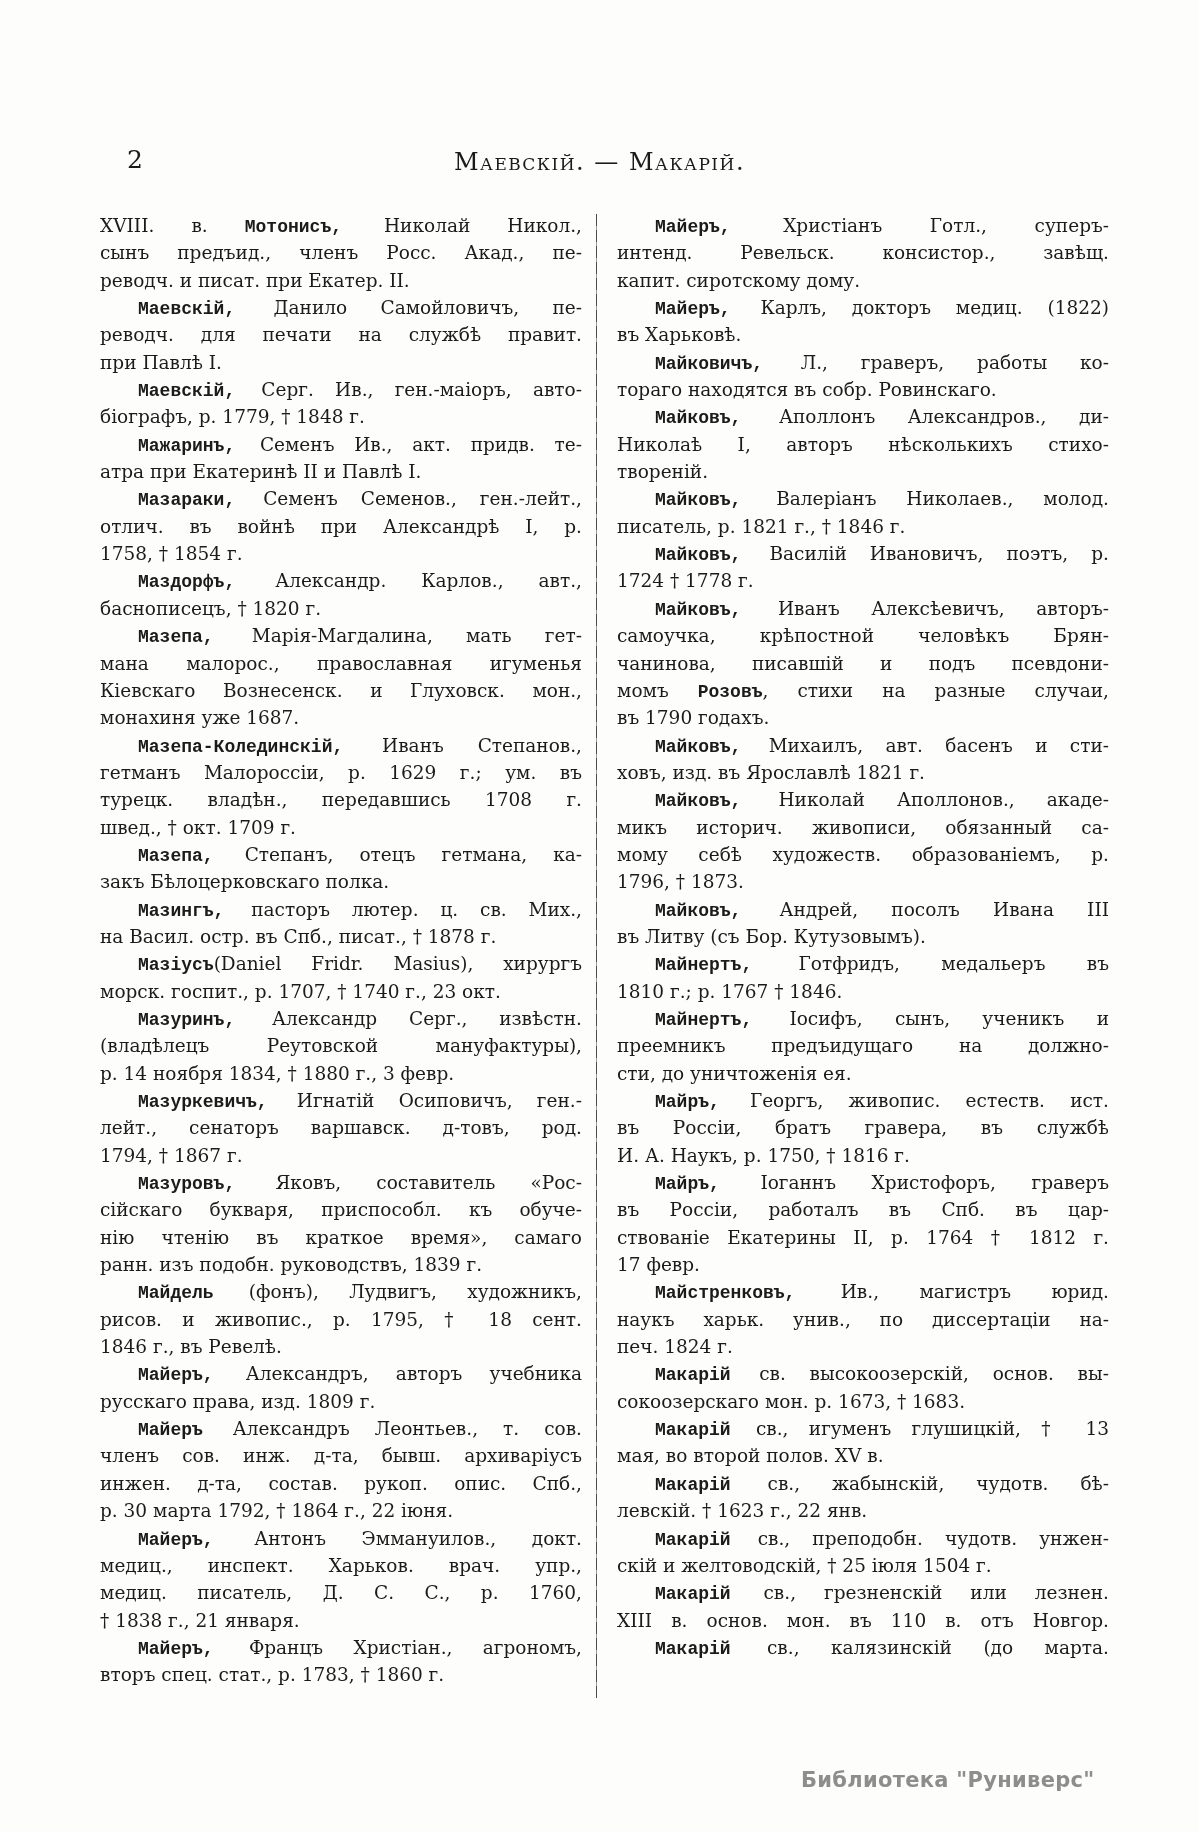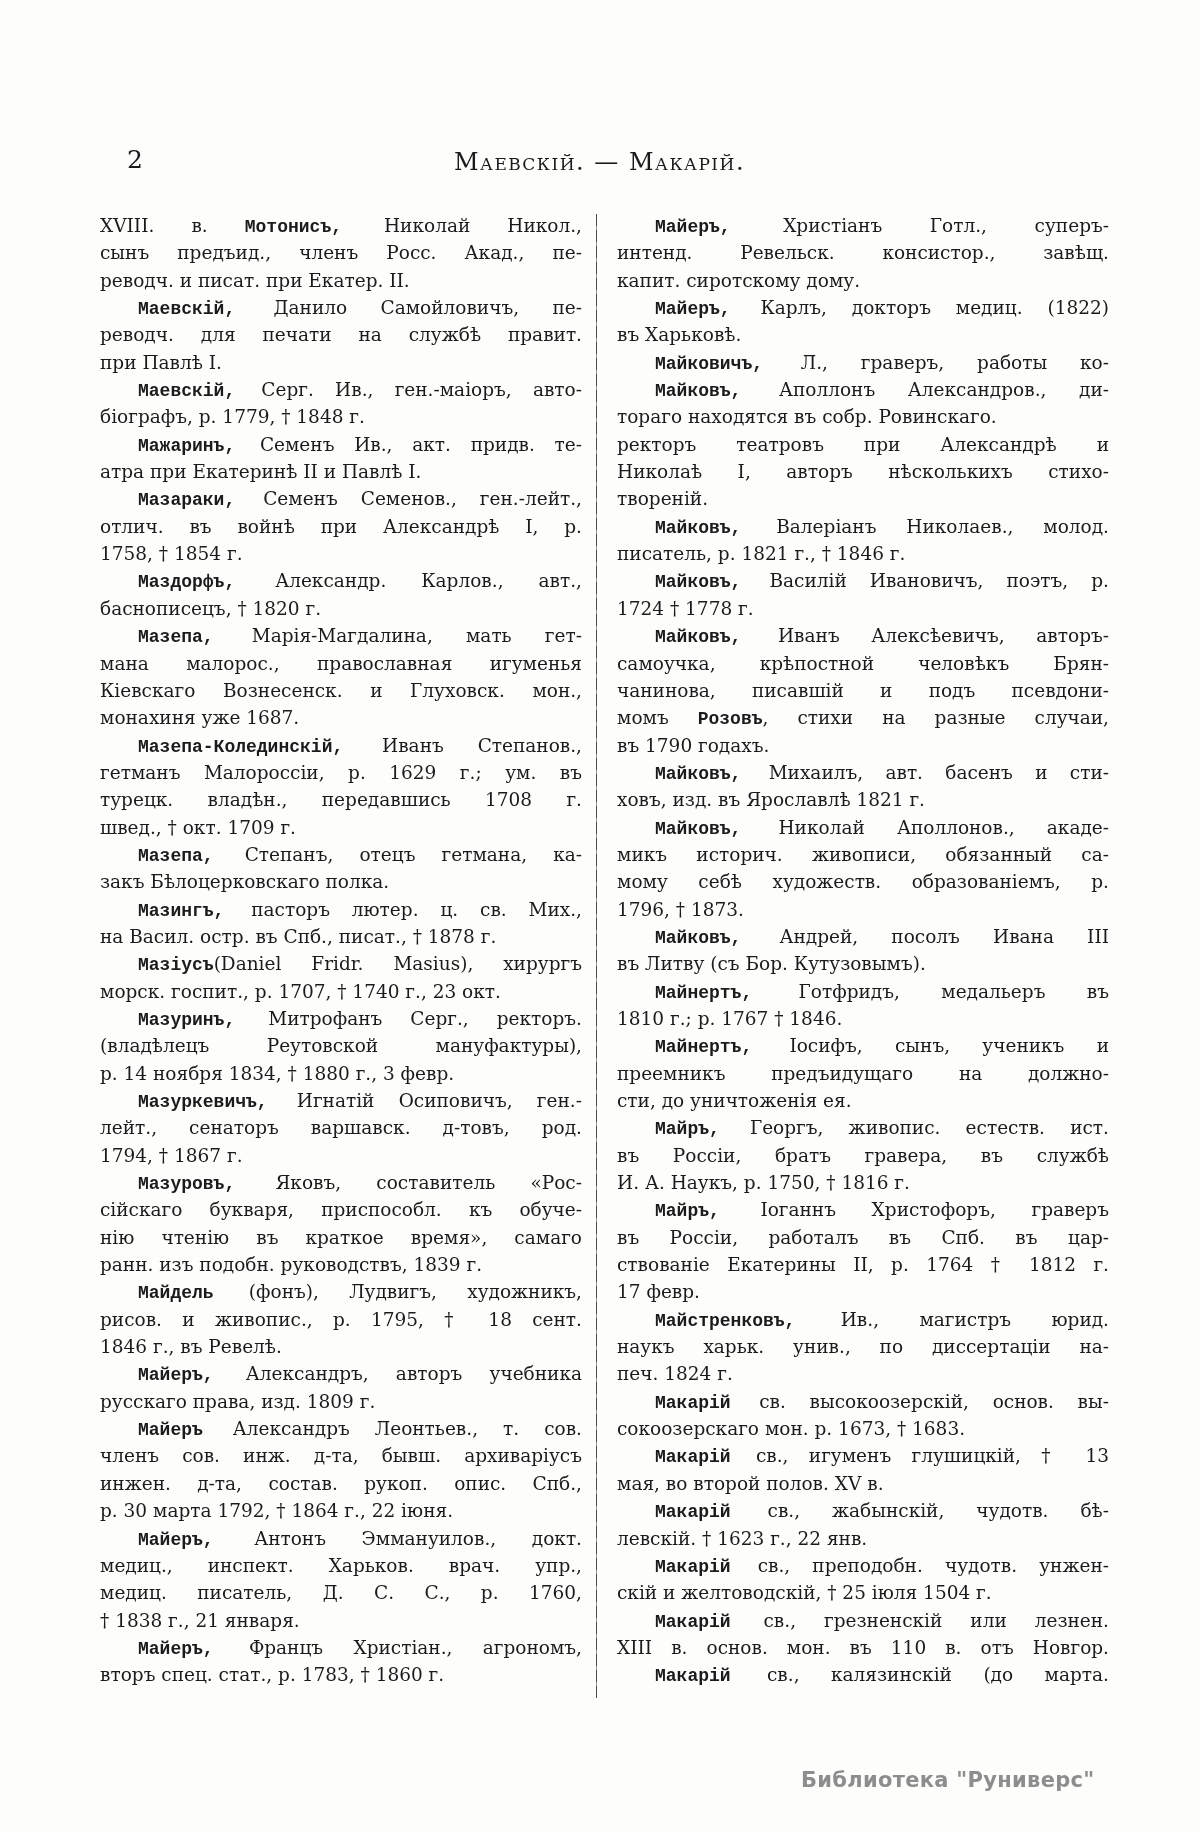--- a/index.html
+++ b/index.html
@@ -85,21 +85,21 @@
       <div class="line indent just"><span class="hw">Мазепа-Колединскій, </span><span class="rg">Иванъ Степанов.,</span></div>
       <div class="line just"><span class="rg">гетманъ Малороссіи, р. 1629 г.; ум. въ</span></div>
       <div class="line just"><span class="rg">турецк. владѣн., передавшись 1708 г.</span></div>
       <div class="line"><span class="rg">швед., † окт. 1709 г.</span></div>
       <div class="line indent just"><span class="hw">Мазепа, </span><span class="rg">Степанъ, отецъ гетмана, ка-</span></div>
       <div class="line"><span class="rg">закъ Бѣлоцерковскаго полка.</span></div>
       <div class="line indent just"><span class="hw">Мазингъ, </span><span class="rg">пасторъ лютер. ц. св. Мих.,</span></div>
       <div class="line"><span class="rg">на Васил. остр. въ Спб., писат., † 1878 г.</span></div>
       <div class="line indent just"><span class="hw">Мазіусъ</span><span class="rg">(Daniel Fridr. Masius), хирургъ</span></div>
       <div class="line"><span class="rg">морск. госпит., р. 1707, † 1740 г., 23 окт.</span></div>
-      <div class="line indent just"><span class="hw">Мазуринъ, </span><span class="rg">Митрофанъ Серг., ректоръ.</span></div>
+      <div class="line indent just"><span class="hw">Мазуринъ, </span><span class="rg">Александр Серг., извѣстн.</span></div>
       <div class="line just"><span class="rg">(владѣлецъ Реутовской мануфактуры),</span></div>
       <div class="line"><span class="rg">р. 14 ноября 1834, † 1880 г., 3 февр.</span></div>
       <div class="line indent just"><span class="hw">Мазуркевичъ, </span><span class="rg">Игнатій Осиповичъ, ген.-</span></div>
       <div class="line just"><span class="rg">лейт., сенаторъ варшавск. д-товъ, род.</span></div>
       <div class="line"><span class="rg">1794, † 1867 г.</span></div>
       <div class="line indent just"><span class="hw">Мазуровъ, </span><span class="rg">Яковъ, составитель «Рос-</span></div>
       <div class="line just"><span class="rg">сійскаго букваря, приспособл. къ обуче-</span></div>
       <div class="line just"><span class="rg">нію чтенію въ краткое время», самаго</span></div>
       <div class="line"><span class="rg">ранн. изъ подобн. руководствъ, 1839 г.</span></div>
       <div class="line indent just"><span class="hw">Майдель </span><span class="rg">(фонъ), Лудвигъ, художникъ,</span></div>
@@ -118,23 +118,22 @@
       <div class="line indent just"><span class="hw">Майеръ, </span><span class="rg">Францъ Христіан., агрономъ,</span></div>
       <div class="line"><span class="rg">вторъ спец. стат., р. 1783, † 1860 г.</span></div>
     </div>
   <div id="col-right" class="col">
       <div class="line indent just"><span class="hw">Майеръ, </span><span class="rg">Христіанъ Готл., суперъ-</span></div>
       <div class="line just"><span class="rg">интенд. Ревельск. консистор., завѣщ.</span></div>
       <div class="line"><span class="rg">капит. сиротскому дому.</span></div>
       <div class="line indent just"><span class="hw">Майеръ, </span><span class="rg">Карлъ, докторъ медиц. (1822)</span></div>
       <div class="line"><span class="rg">въ Харьковѣ.</span></div>
       <div class="line indent just"><span class="hw">Майковичъ, </span><span class="rg">Л., граверъ, работы ко-</span></div>
+      <div class="line"><span class="rg">тораго находятся въ собр. Ровинскаго.</span></div>
       <div class="line indent just"><span class="hw">Майковъ, </span><span class="rg">Аполлонъ Александров., ди-</span></div>
-      <div class="line"><span class="rg">тораго находятся въ собр. Ровинскаго.</span></div>
-      <div class="line just"><span class="rg">ректоръ театровъ при Александрѣ и</span></div>
       <div class="line just"><span class="rg">Николаѣ I, авторъ нѣсколькихъ стихо-</span></div>
       <div class="line"><span class="rg">твореній.</span></div>
       <div class="line indent just"><span class="hw">Майковъ, </span><span class="rg">Валеріанъ Николаев., молод.</span></div>
       <div class="line"><span class="rg">писатель, р. 1821 г., † 1846 г.</span></div>
       <div class="line indent just"><span class="hw">Майковъ, </span><span class="rg">Василій Ивановичъ, поэтъ, р.</span></div>
       <div class="line"><span class="rg">1724 † 1778 г.</span></div>
       <div class="line indent just"><span class="hw">Майковъ, </span><span class="rg">Иванъ Алексѣевичъ, авторъ-</span></div>
       <div class="line just"><span class="rg">самоучка, крѣпостной человѣкъ Брян-</span></div>
       <div class="line just"><span class="rg">чанинова, писавшій и подъ псевдони-</span></div>
       <div class="line just"><span class="rg">момъ </span><span class="hw">Розовъ</span><span class="rg">, стихи на разные случаи,</span></div>

